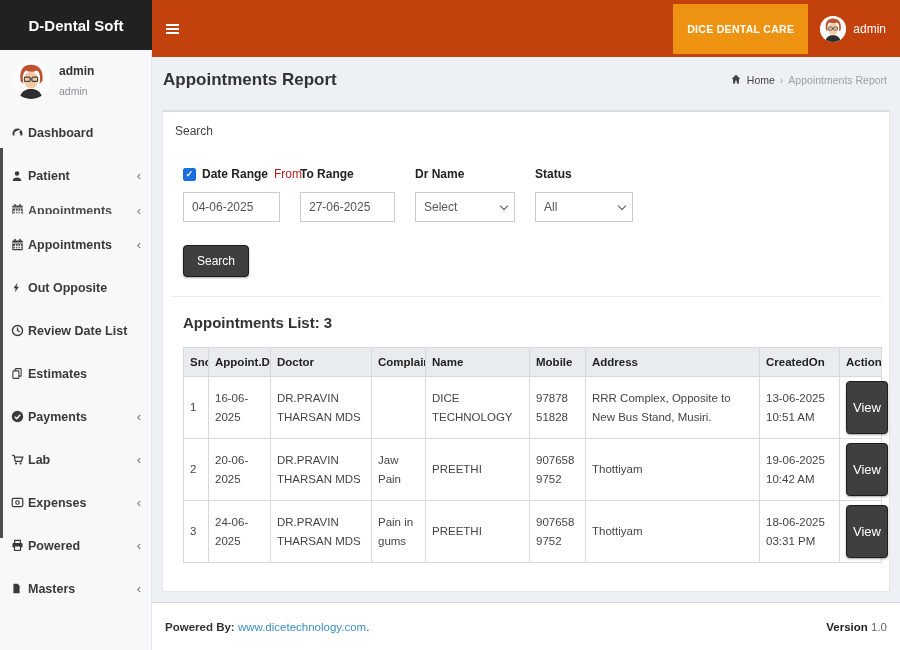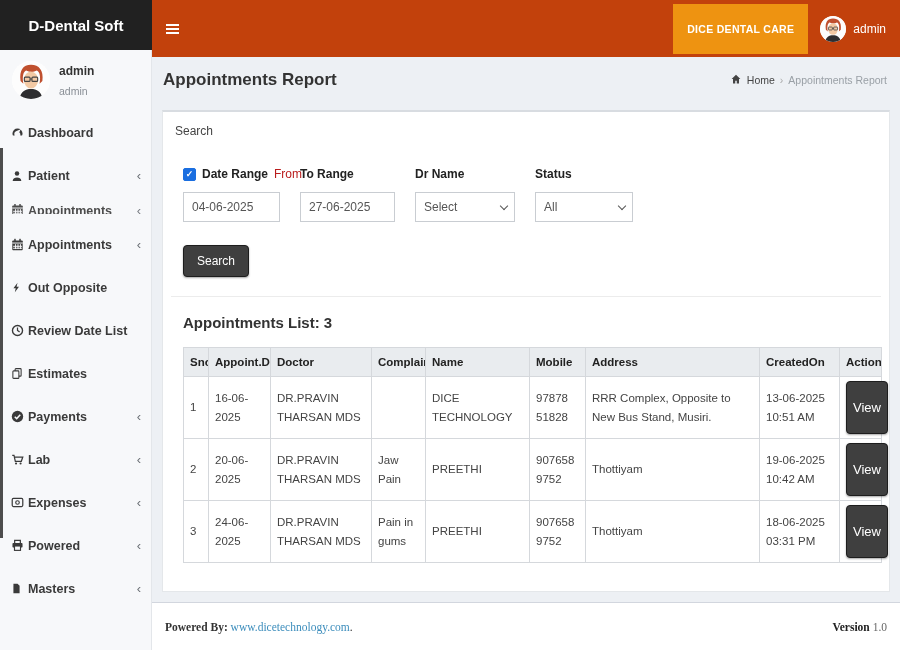--- a/index.html
+++ b/index.html
@@ -73,21 +73,21 @@
   .results { padding:0 8px; }
   .list-title { font-size:15px; font-weight:600; color:#333; margin:17px 0 16px; }
   table.appt { border-collapse:collapse; width:100%; font-size:11.5px; color:#444; table-layout:fixed; }
   table.appt th, table.appt td { border:1px solid #d5d8dc; text-align:left; vertical-align:middle; padding:4px 6px; word-wrap:break-word; }
   table.appt th { background:#e9ecef; color:#222; font-size:11.5px; padding:8px 6px; white-space:nowrap; overflow:hidden; }
   table.appt td { height:49px; line-height:1.6; }
   th.c-sno{width:25px;} th.c-date{width:62px;} th.c-doctor{width:101px;} th.c-complaint{width:54px;} th.c-name{width:104px;} th.c-mobile{width:56px;} th.c-address{width:174px;} th.c-created{width:80px;} th.c-action{width:42px;}
   .btn-view { font-size:13px; padding:18px 6px; }
 
   
-  .footer { position:absolute; left:152px; right:0; bottom:0; height:48px; background:#fff; border-top:1px solid #d2d6de; display:flex; align-items:center; justify-content:space-between; padding:0 13px; font-size:11.5px; color:#333;font-family:Liberation Serif, serif; }
+  .footer { position:absolute; left:152px; right:0; bottom:0; height:48px; background:#fff; border-top:1px solid #d2d6de; display:flex; align-items:center; justify-content:space-between; padding:0 13px; font-size:11.5px; color:#333; }
   .powered b { font-weight:bold; }
   .powered a { color:#3c8dbc; text-decoration:none; cursor:pointer; }
   .version b { font-weight:bold; color:#222; }
   .version span { color:#666; }
 </style>
 </head>
 <body>
 
 <div class="topbar">
   <div class="brand">D-Dental Soft</div>

